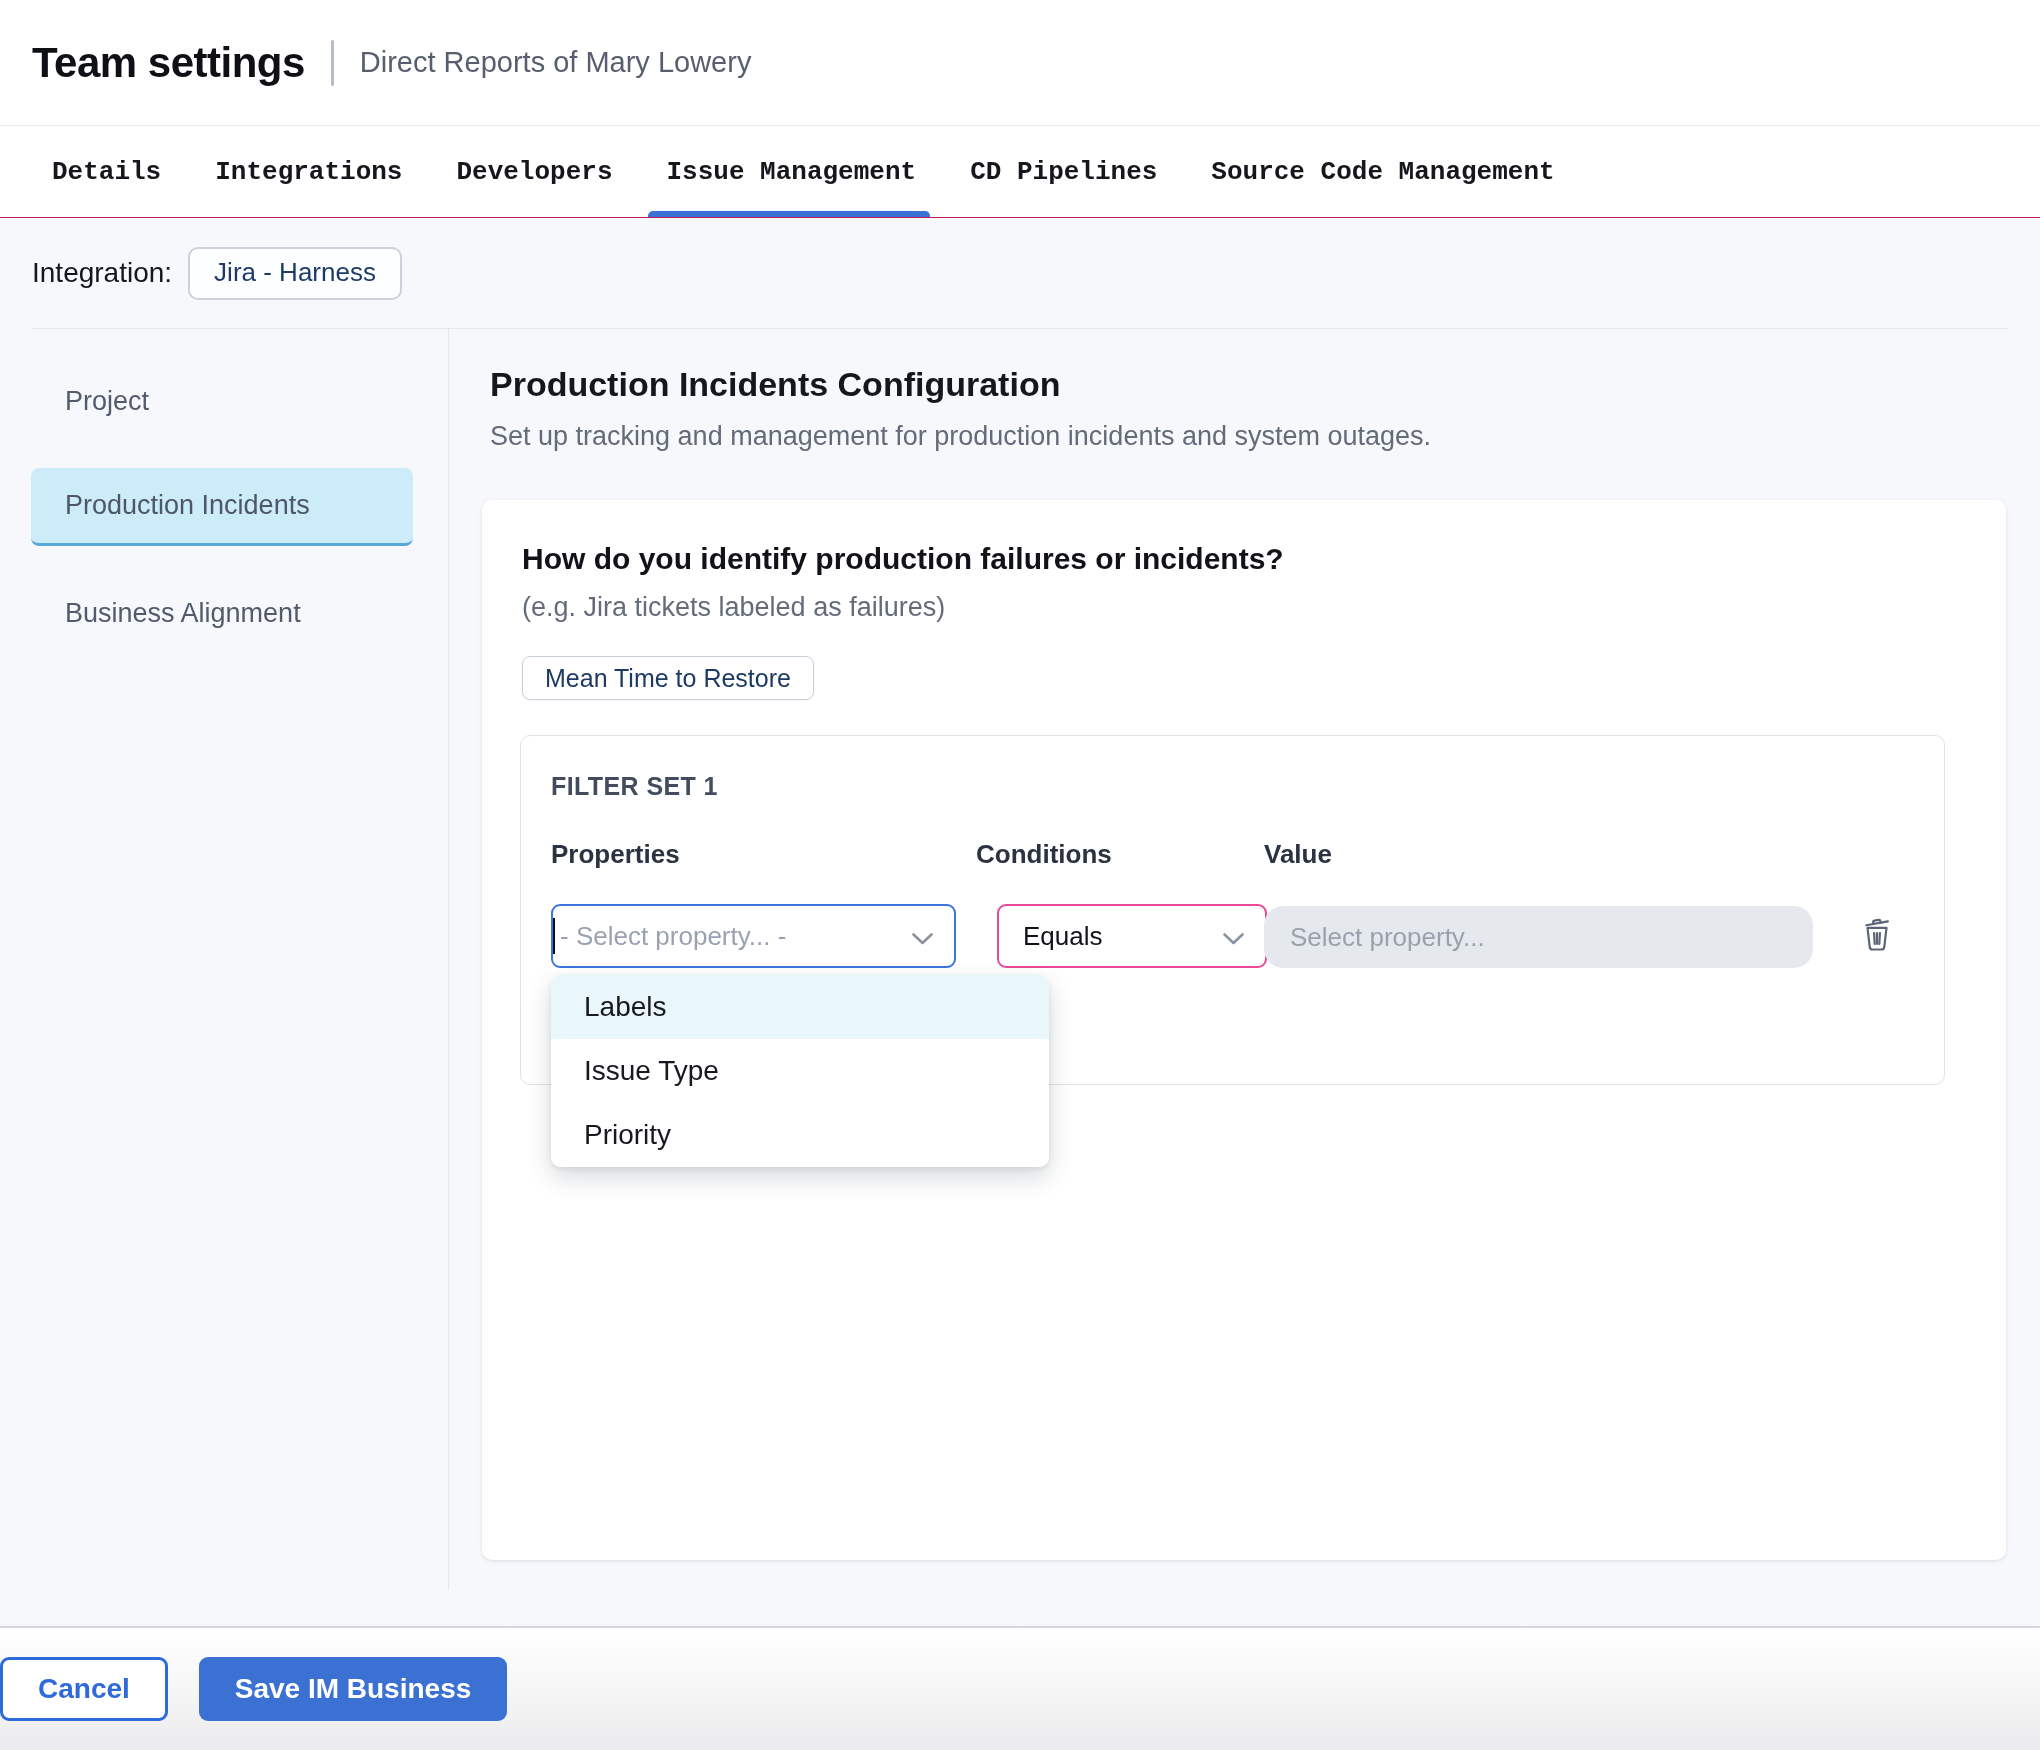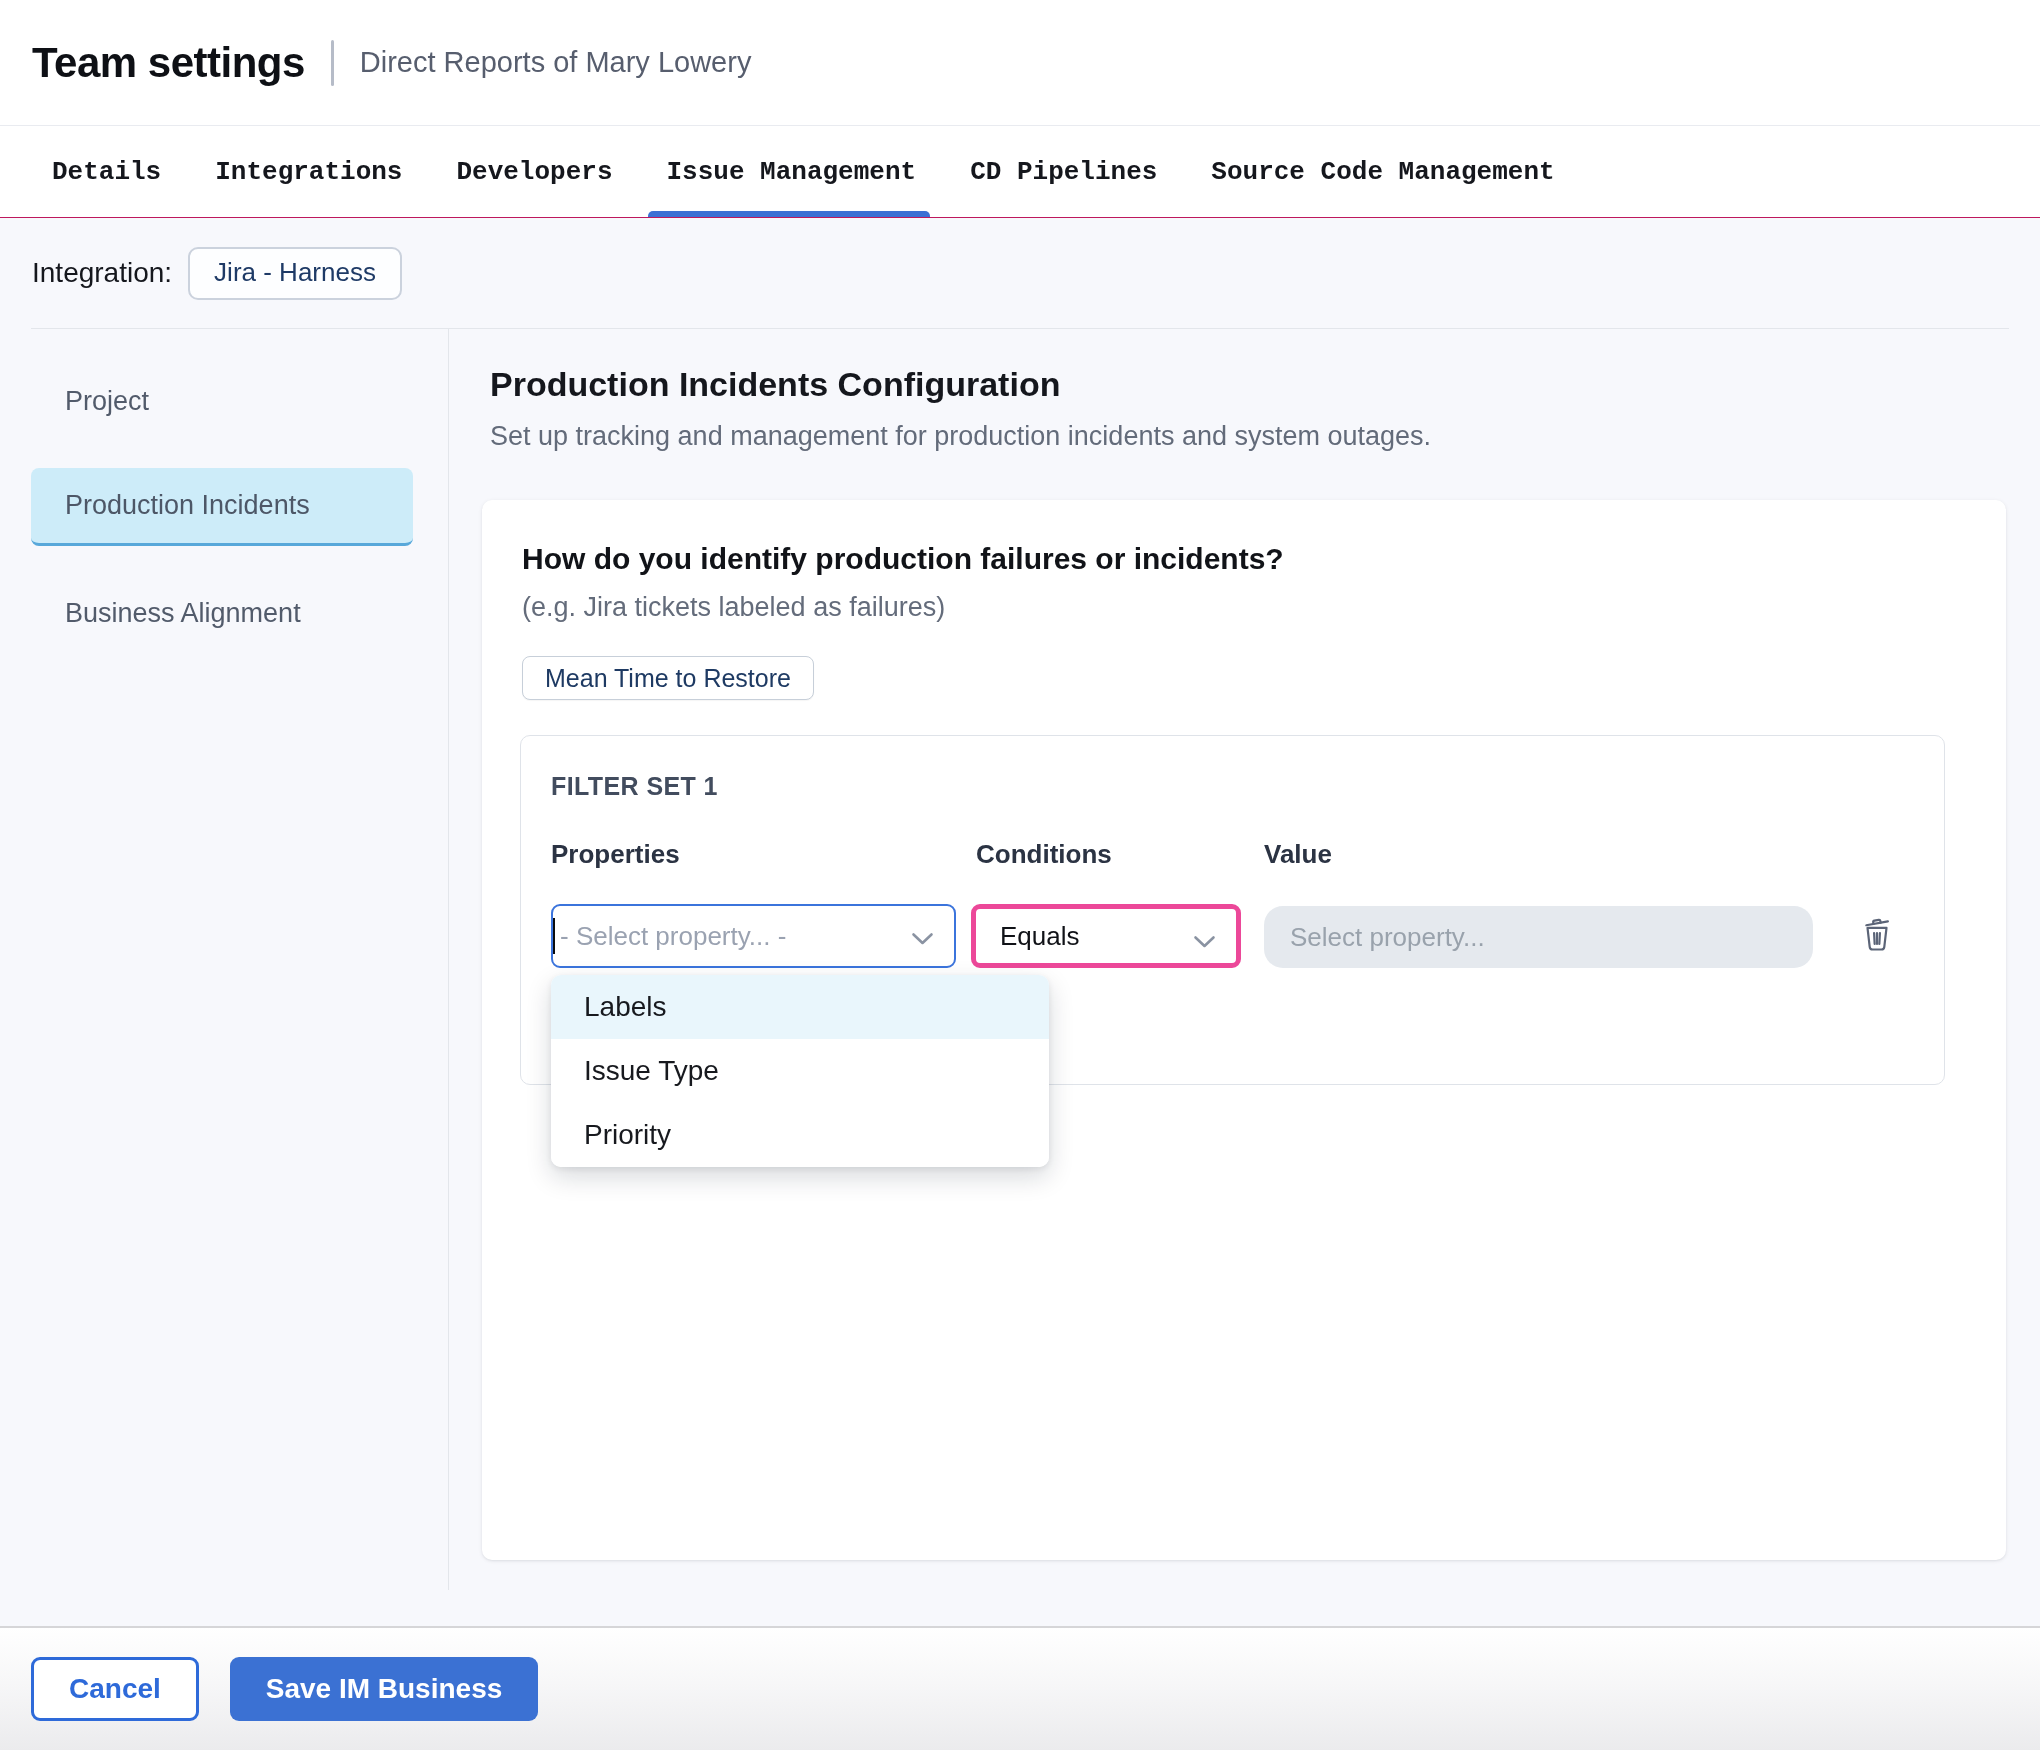--- a/index.html
+++ b/index.html
@@ -112,22 +112,22 @@
   .combo-properties {
     left: 30px; width: 405px;
     border: 2px solid #3b74dc; border-radius: 9px; 
   }
   .caret { width: 2px; height: 36px; background: #0a0b0d; margin-right: 5px; animation: blink 1.1s steps(1) infinite; }
   @keyframes blink { 50% { opacity: 0; } }
   .combo-placeholder { font-size: 26px; color: #9aa2b1; white-space: nowrap; }
   .combo .chev { position: absolute; right: 20px; top: 26px; }
 
   .combo-conditions {
-    left: 450px; width: 270px;
-    border: 5px solid #ec4899; border-radius: 9px; padding-left: 24px;
+    left: 476px; width: 270px;
+    border: 2px solid #ec4899; border-radius: 9px; padding-left: 24px;
   }
   .combo-conditions .combo-text { font-size: 26px; color: #101217; }
 
   .value-input {
     position: absolute; left: 743px; top: 170px; width: 549px; height: 62px;
     background: #e5e9ee; border: none; border-radius: 19px;
     padding: 0 26px; font-size: 26px; color: #20242b;
     font-family: "Liberation Sans", sans-serif; outline: none;
   }
   .value-input::placeholder { color: #99a2ac; opacity: 1; }
@@ -148,21 +148,21 @@
     height: 64px; display: flex; align-items: center; padding-left: 33px;
     font-size: 28px; color: #17191e; cursor: pointer; background: #ffffff;
   }
   .dropdown-item.highlighted { background: #e9f6fc; }
 
   
   .footer {
     position: absolute; left: 0; right: 0; bottom: 0; height: 124px;
     border-top: 2px solid #d6d6d8;
     background: linear-gradient(180deg, #ffffff 0%, #f6f6f7 50%, #ebebed 100%);
-    display: flex; align-items: center; padding-left: 31px;
+    display: flex; align-items: center; 
   }
   .btn { font-family: "Liberation Sans", sans-serif; font-size: 28px; font-weight: 700; cursor: pointer; }
   .btn-cancel {
     width: 168px; height: 64px; background: #ffffff;
     border: 3px solid #2e6ad9; border-radius: 9px; color: #2e6ad9;
   }
   .btn-save {
     margin-left: 31px; width: 308px; height: 64px;
     background: #3b71d3; border: none; border-radius: 9px; color: #ffffff;
   }

